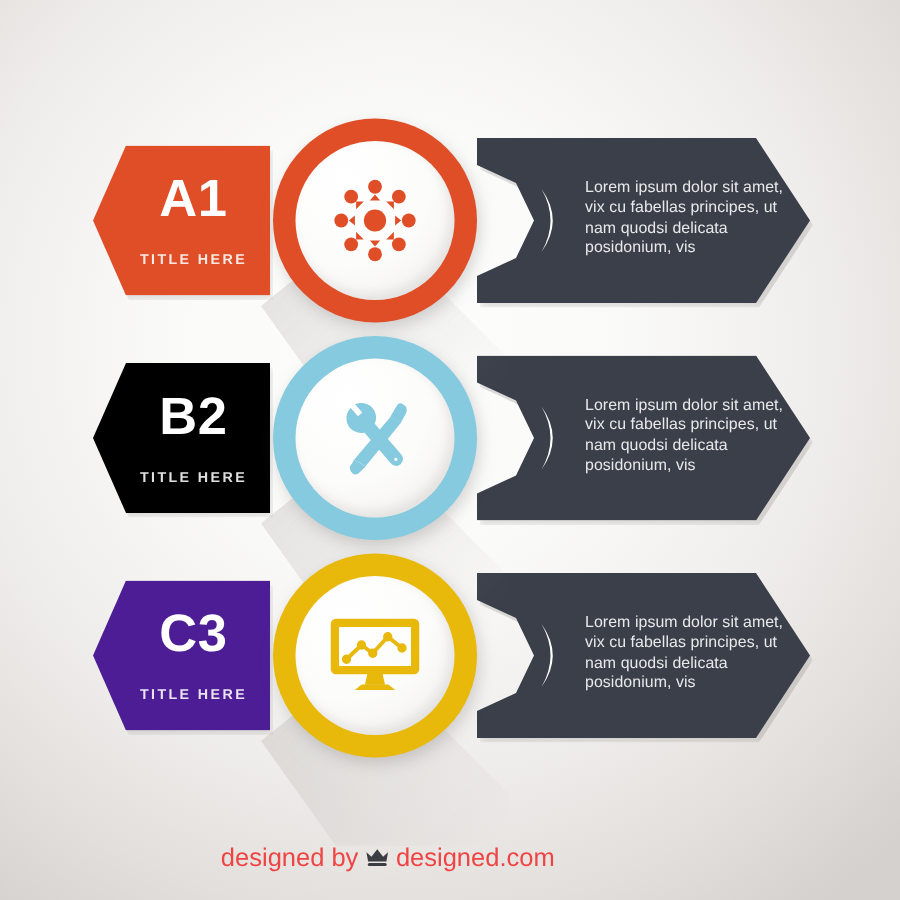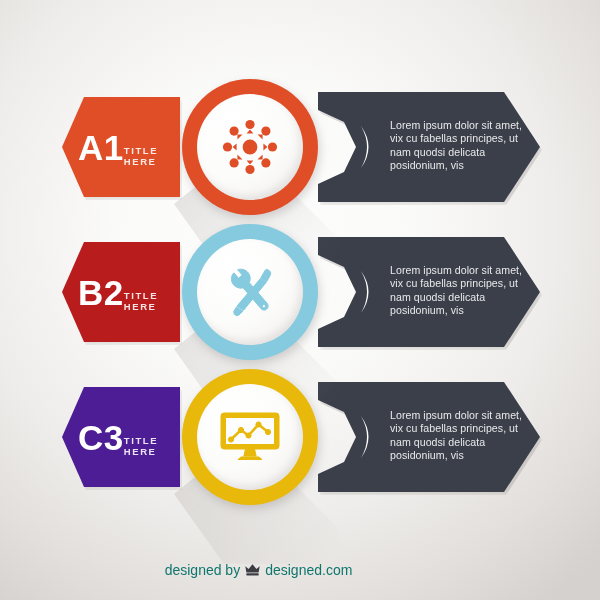--- a/index.html
+++ b/index.html
@@ -39,20 +39,21 @@
 
   
   .label-shape {
     position: absolute;
     left: 62px;
     top: 25px;
     width: 118px;
     height: 100px;
     clip-path: polygon(22px 0, 100% 0, 100% 100%, 22px 100%, 0 50%);
     display: flex;
+    flex-direction: column;
     align-items: center;
     justify-content: center;
     padding-left: 16px;
   }
   .label-shadow {
     position: absolute;
     left: 64px;
     top: 28px;
     width: 118px;
     height: 100px;
@@ -174,22 +175,22 @@
   }
   .icon-svg { display: block; }
 
   
   .credit {
     position: absolute;
     left: 0;
     top: 562px;
     width: 517px;
     text-align: center;
-    font-size: 14px;
-    color: #0f766e;
+    font-size: 17px;
+    color: #ef4444;
     display: flex;
     align-items: center;
     justify-content: center;
     gap: 4px;
   }
   .credit-logo { display: inline-block; vertical-align: -2px; }
 </style>
 </head>
 <body>
 
@@ -235,21 +236,21 @@
             <path d="M27.4 34.6 L19 43 M23.5 43.6 L18.4 43.6 L18.4 38.5 Z" stroke="none"></path>
             <path d="M34.6 34.6 L43 43 M43.6 38.5 L43.6 43.6 L38.5 43.6 Z" stroke="none"></path>
           </g>
         </svg>
       </div>
     </div>
   </div>
 
   <div class="row r2">
     <div class="label-shadow"></div>
-    <div class="label-shape" id="lab1" style="background: #b91c1c;">
+    <div class="label-shape" id="lab1" style="background: #000000;">
       <div class="label-code">B2</div>
       <div class="label-sub">TITLE HERE</div>
     </div>
 
     <div class="banner-wrap">
       <div class="banner-shadow"></div>
       <div class="banner"></div>
       <svg class="banner-chevron" viewBox="0 0 20 44">
         <path d="M1 1 Q16 22 1 43 Q13 22 1 1 Z" fill="#FFFFFF"></path>
       </svg>

